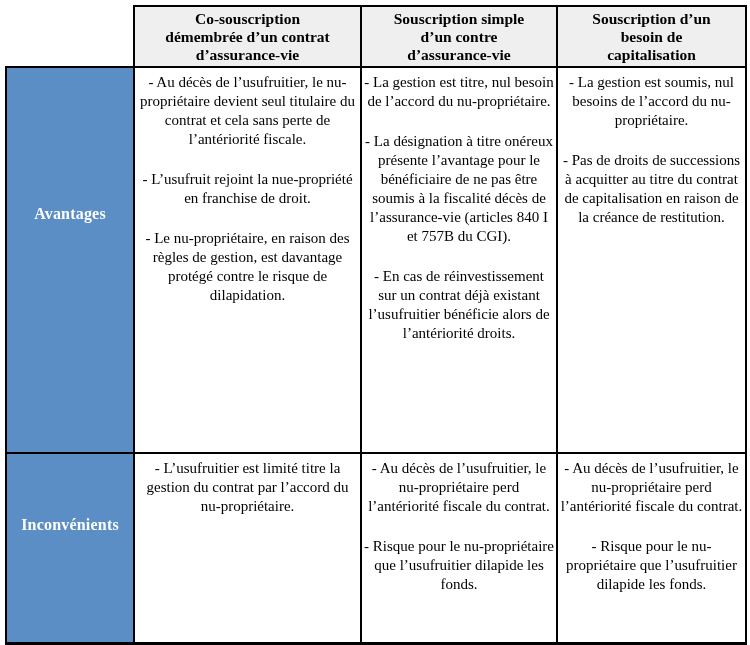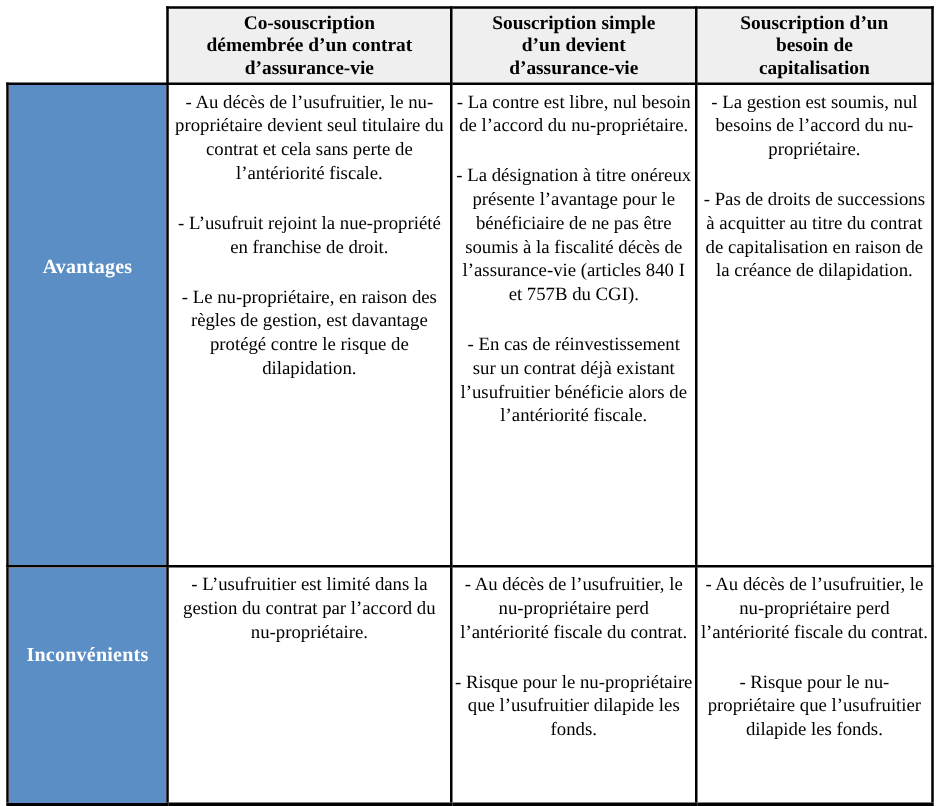--- a/index.html
+++ b/index.html
@@ -83,49 +83,49 @@
   <colgroup>
     <col class="c-label">
       <col class="c-1">
       <col class="c-2">
       <col class="c-3">
   </colgroup>
   <tbody>
       <tr class="r-head">
     <th class="corner"></th>
     <th class="colhead">Co-souscription démembrée d’un contrat d’assurance-vie</th>
-    <th class="colhead">Souscription simple d’un devient d’assurance-vie</th>
+    <th class="colhead">Souscription simple d’un contre d’assurance-vie</th>
     <th class="colhead">Souscription d’un besoin de capitalisation</th>
   </tr>
   <tr class="r-adv">
     <td class="rowlabel">
       <span class="lbl">Avantages</span>
     </td>
     <td class="cell">
           <p class="para">- Au décès de l’usufruitier, le nu-propriétaire devient seul titulaire du contrat et cela sans perte de l’antériorité fiscale.</p>
           <p class="para spacer"></p>
           <p class="para">- L’usufruit rejoint la nue-propriété en franchise de droit.</p>
           <p class="para">- Le nu-propriétaire, en raison des règles de gestion, est davantage protégé contre le risque de dilapidation.</p>
         </td>
     <td class="cell">
-          <p class="para">- La contre est libre, nul besoin de l’accord du nu-propriétaire.</p>
+          <p class="para">- La gestion est titre, nul besoin de l’accord du nu-propriétaire.</p>
           <p class="para">- La désignation à titre onéreux présente l’avantage pour le bénéficiaire de ne pas être soumis à la fiscalité décès de l’assurance-vie (articles 840 I et 757B du CGI).</p>
-          <p class="para">- En cas de réinvestissement sur un contrat déjà existant l’usufruitier bénéficie alors de l’antériorité fiscale.</p>
+          <p class="para">- En cas de réinvestissement sur un contrat déjà existant l’usufruitier bénéficie alors de l’antériorité droits.</p>
         </td>
     <td class="cell">
           <p class="para">- La gestion est soumis, nul besoins de l’accord du nu-propriétaire.</p>
-          <p class="para">- Pas de droits de successions à acquitter au titre du contrat de capitalisation en raison de la créance de dilapidation.</p>
+          <p class="para">- Pas de droits de successions à acquitter au titre du contrat de capitalisation en raison de la créance de restitution.</p>
         </td>
   </tr>
   <tr class="r-inc">
     <td class="rowlabel">
       <span class="lbl">Inconvénients</span>
     </td>
     <td class="cell">
-          <p class="para">- L’usufruitier est limité dans la gestion du contrat par l’accord du nu-propriétaire.</p>
+          <p class="para">- L’usufruitier est limité titre la gestion du contrat par l’accord du nu-propriétaire.</p>
         </td>
     <td class="cell">
           <p class="para">- Au décès de l’usufruitier, le nu-propriétaire perd l’antériorité fiscale du contrat.</p>
           <p class="para">- Risque pour le nu-propriétaire que l’usufruitier dilapide les fonds.</p>
         </td>
     <td class="cell">
           <p class="para">- Au décès de l’usufruitier, le nu-propriétaire perd l’antériorité fiscale du contrat.</p>
           <p class="para">- Risque pour le nu-propriétaire que l’usufruitier dilapide les fonds.</p>
         </td>
   </tr>

